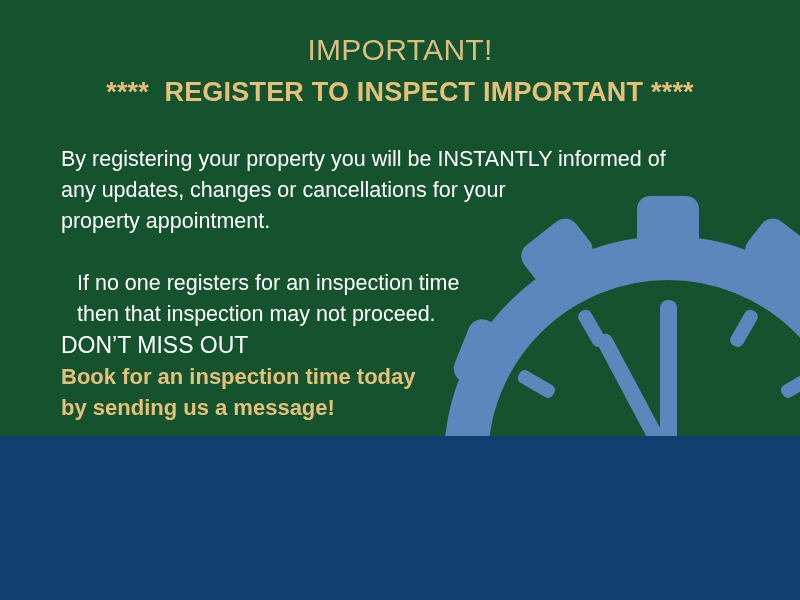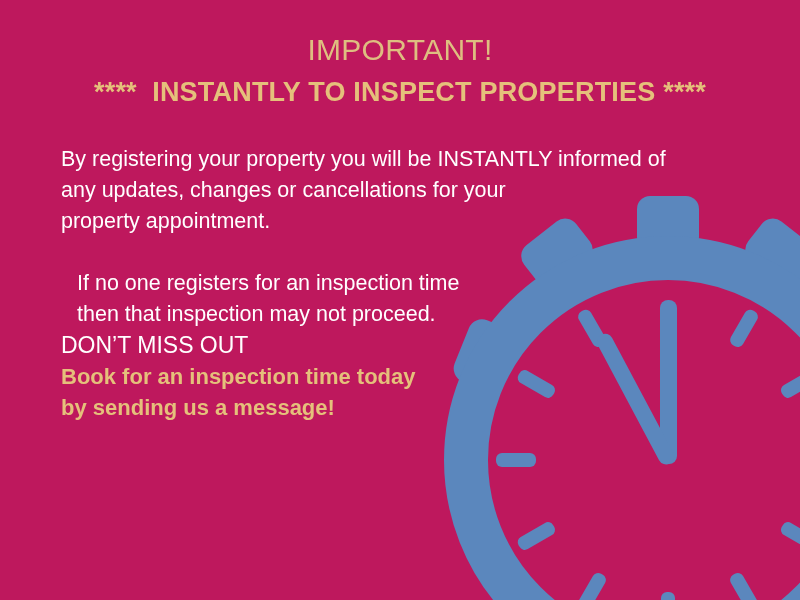--- a/index.html
+++ b/index.html
@@ -6,23 +6,23 @@
     margin: 0;
     padding: 0;
   }
   body {
     background: #0f3f6e;
     font-family: "Liberation Sans", sans-serif;
   }
   #slide {
     position: relative;
     width: 800px;
-    height: 600px;
+    height: 436px;
     overflow: hidden;
-    background: #be185d;
+    background: #14532d;
   }
 
   
   #clock-art {
     position: absolute;
     top: 0;
     left: 0;
     width: 800px;
     height: 600px;
     pointer-events: none;
@@ -119,21 +119,21 @@
         <rect x="661" y="288" width="14" height="40" rx="6" transform="rotate(330 668 460)"></rect>
       </g>
 
       <rect x="660" y="300" width="17" height="164" rx="8"></rect>
       <rect x="660" y="318" width="16" height="146" rx="8" transform="rotate(-28 668 460)"></rect>
     </g>
   </svg>
 
   <div class="heading-block">
     <div id="title-important">IMPORTANT!</div>
-    <div id="title-register">****  INSTANTLY TO INSPECT PROPERTIES ****</div>
+    <div id="title-register">****  REGISTER TO INSPECT IMPORTANT ****</div>
   </div>
 
   <div id="body-copy">
 
     <div class="para">By registering your property  you will be INSTANTLY informed of
 any updates, changes or cancellations for your
 property appointment.</div>
 
     <div class="para gap-before">If no one registers for an inspection time
 then that inspection may not proceed.</div>

